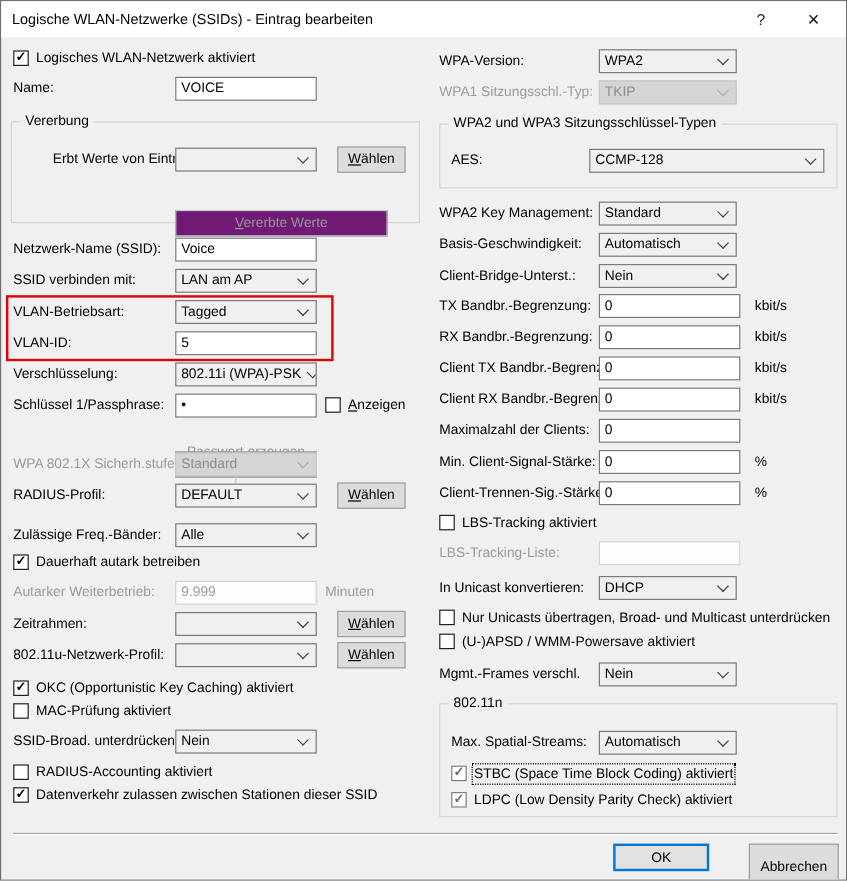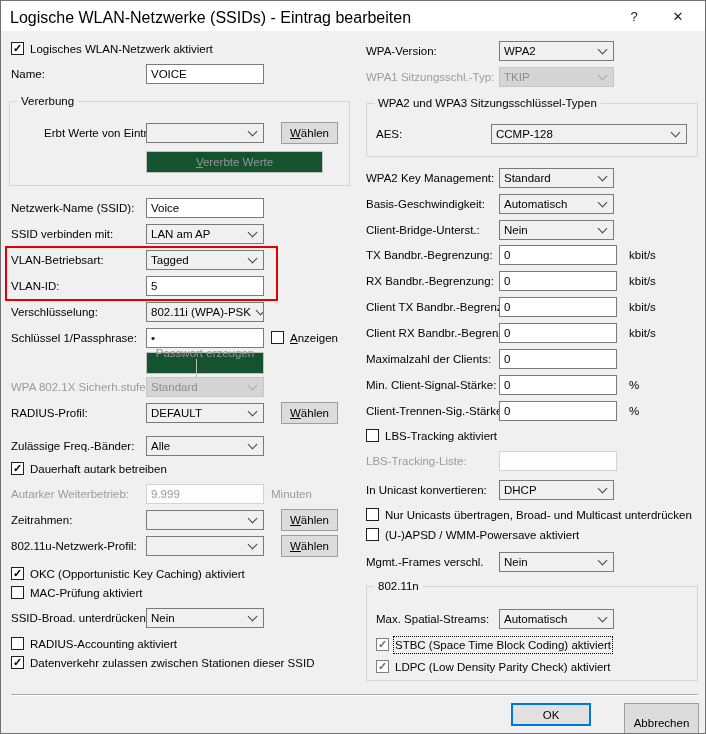--- a/index.html
+++ b/index.html
@@ -1,37 +1,37 @@
 <!DOCTYPE html>
 <html><head>
 <meta charset="utf-8">
 <style>
   html,body{margin:0;padding:0;background:#fff;}
   .dialog{position:relative;width:706px;height:734px;box-sizing:border-box;border:1px solid #707070;
     background:#f0f0f0;font-family:"Liberation Sans",sans-serif;font-size:11.5px;color:#000;overflow:hidden;}
   .titlebar{position:absolute;left:0;top:0;width:100%;height:30px;background:#ffffff;}
-  .title{position:absolute;left:9px;top:8px;font-size:16px;white-space:nowrap;}
+  .title{position:absolute;left:9px;top:8px;font-size:12px;white-space:nowrap;}
   .tbtn{position:absolute;top:0;width:44px;height:30px;display:flex;align-items:center;justify-content:center;
     font-size:13px;color:#1a1a1a;cursor:default;}
   .lbl{position:absolute;height:20px;line-height:20px;white-space:nowrap;}
   .dis{color:#9b9b9b;}
   .grouplbl{position:absolute;height:14px;line-height:14px;background:#f0f0f0;padding:0 4px;white-space:nowrap;z-index:2;}
   .group{position:absolute;border:1px solid #d5d5d5;}
   .input{position:absolute;box-sizing:border-box;height:20px;background:#fff;border:1px solid #7a7a7a;
     padding:0 4px;line-height:18px;white-space:nowrap;overflow:hidden;}
   .dis-input{background:#fdfdfd;border-color:#d2d2d2;color:#9b9b9b;}
   .combo{position:absolute;box-sizing:border-box;height:20px;background:#f0f0f0;border:1px solid #7a7a7a;
     display:flex;align-items:center;justify-content:space-between;padding:0 7px 0 4px;white-space:nowrap;overflow:hidden;}
   .chev{width:7px;height:7px;box-sizing:border-box;border-right:1.5px solid #444;border-bottom:1.5px solid #444;
     transform:rotate(45deg);margin-top:-4px;flex:none;margin-left:6px;}
   .combo-dis{background:#d5d5d5;border-color:#c6c6c6;color:#8d8d8d;}
   .combo-dis .chev{border-color:#a8a8a8;}
   .btn{position:absolute;box-sizing:border-box;height:22px;background:#dcdcdc;border:1px solid #9d9d9d;
     display:flex;align-items:center;justify-content:center;white-space:nowrap;cursor:default;}
-  .btn-dis{background:#14532d;border-color:#c2c2c2;color:#969696;}
+  .btn-dis{background:#701a75;border-color:#c2c2c2;color:#969696;margin-top:24px;}
   .btn-default{border:2px solid #0078d7;height:23px;background:#e1e1e1;}
   .accel{display:block;}
   .accel::first-letter{text-decoration:underline;}
   .chk{position:absolute;display:flex;align-items:flex-start;gap:6px;white-space:nowrap;}
   .box{width:13px;height:13px;box-sizing:border-box;border:1px solid #1f1f1f;background:#fff;flex:none;
     display:flex;align-items:center;justify-content:center;font-size:11px;line-height:11px;font-weight:bold;}
   .box-gray{border-color:#7f7f7f;color:#6f6f6f;}
   .chk .txt{line-height:14px;}
   .focusrect{outline:1px dotted #000;outline-offset:1px;}
   .split{padding:0;}

